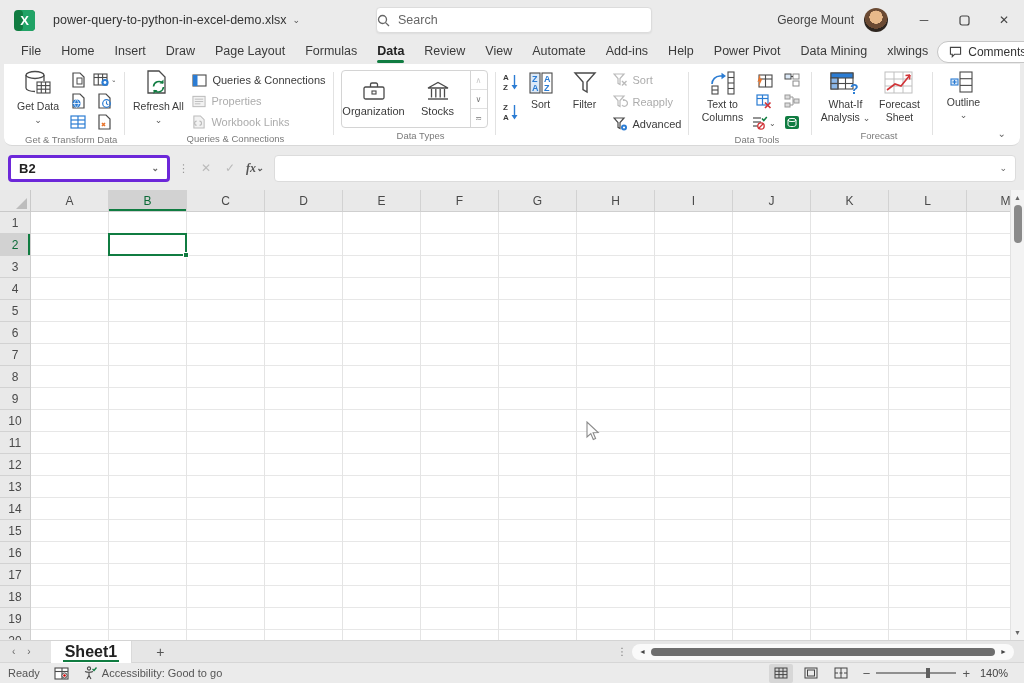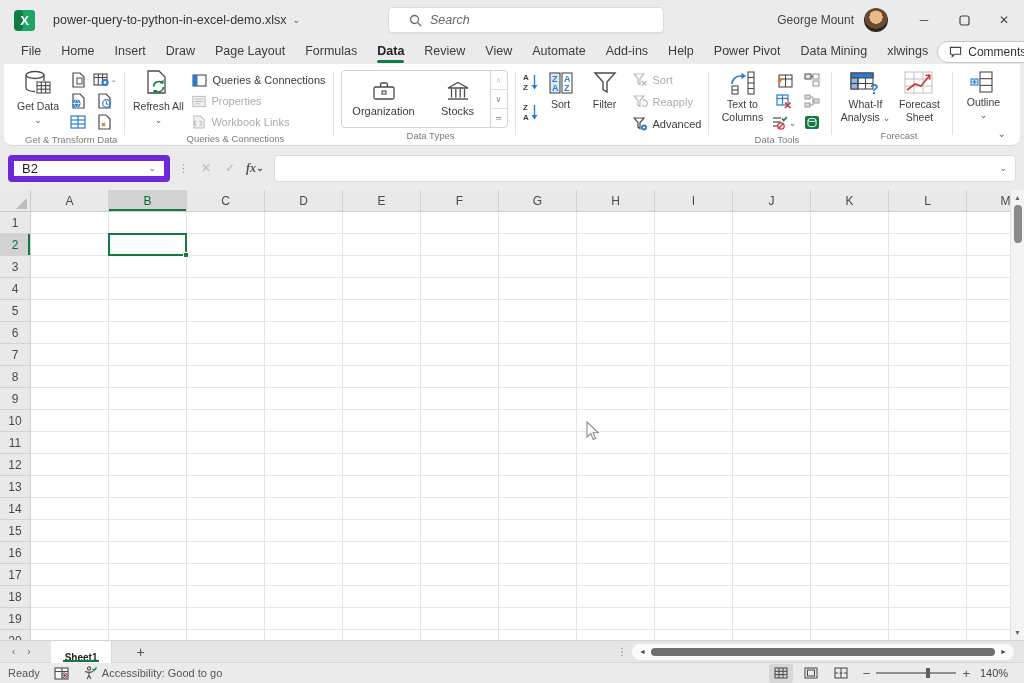--- a/index.html
+++ b/index.html
@@ -6,21 +6,21 @@
   html,body { width:1024px; height:683px; overflow:hidden; }
   body { font-family:"Liberation Sans", sans-serif; background:#ebebeb; color:#333; }
   .app { width:1024px; height:683px; display:flex; flex-direction:column; background:#ebebeb; position:relative; }
 
   
   .titlebar { height:40px; display:flex; align-items:center; background:#ebebeb; padding:0 0 0 14px; position:relative; }
   .xlogo { width:21px; height:21px; background:#107C41; border-radius:4px; color:#fff; font-weight:bold; font-size:13px; display:flex; align-items:center; justify-content:center; margin-right:18px; box-shadow:inset -12px 0 0 #21a366; }
   .xlogo span{ position:relative; z-index:1; }
   .doc-title { font-size:12.5px; color:#333; display:flex; align-items:center; gap:6px; }
   .chev { font-size:9px; color:#555; line-height:1; }
-  .searchbox { position:absolute; left:388px; top:7px; width:276px; height:26px; background:#fff; border:1px solid #dcdcdc; border-radius:4px; display:flex; align-items:center; padding-left:20px; gap:8px; box-shadow:0 1px 2px rgba(0,0,0,0.06);font-style:italic; }
+  .searchbox { position:absolute; left:376px; top:7px; width:276px; height:26px; background:#fff; border:1px solid #dcdcdc; border-radius:4px; display:flex; align-items:center; gap:8px; box-shadow:0 1px 2px rgba(0,0,0,0.06); }
   .searchbox .stext { font-size:12.5px; color:#666; }
   .tb-right { margin-left:auto; display:flex; align-items:center; height:40px; }
   .username { font-size:12px; color:#444; margin-right:10px; }
   .avatar { width:24px; height:24px; border-radius:50%; background:radial-gradient(circle at 50% 38%, #e8b98a 0 34%, #6b4a33 35% 60%, #2e2620 61%); margin-right:16px; }
   .winbtn { width:40px; height:40px; display:flex; align-items:center; justify-content:center; color:#444; font-size:12px; }
 
   
   .menubar { height:24px; display:flex; align-items:center; padding:0 8px 0 12px; background:#ebebeb; }
   .mtabs { display:flex; align-items:flex-start; gap:2px; }
   .mtab { font-size:12.5px; color:#3b3b3b; padding:3px 9px 5px; position:relative; cursor:default; white-space:nowrap; }
@@ -36,31 +36,31 @@
   .rgroup-label { font-size:9.5px; color:#7a7a7a; text-align:center; padding:2px 0 4px; white-space:nowrap;margin-left:13px; }
   .rdivider { width:1px; background:#e2e2e2; margin:4px 3px 10px; }
   .bigbtn { width:52px; display:flex; flex-direction:column; align-items:center; padding-top:2px; gap:2px; }
   .biglabel { font-size:10.5px; line-height:1.2; color:#3b3b3b; text-align:center; }
   .smallcol { display:flex; flex-direction:column; justify-content:flex-start; gap:3px; padding-top:3px; }
   .smallgrid { display:grid; grid-template-columns:24px 24px; grid-auto-rows:20px; gap:1px 2px; padding-top:2px; }
   .sicon { display:flex; align-items:center; justify-content:center; }
   .ttxt { display:flex; align-items:center; gap:5px; font-size:11px; color:#3b3b3b; white-space:nowrap; height:18px; }
   .ttxt.disabled { color:#acacac; }
   .gallery { border:1px solid #d4d4d4; border-radius:4px; display:flex; align-items:stretch; margin-top:2px; height:58px; }
-  .gal-item { width:64px; display:flex; flex-direction:column; align-items:center; justify-content:center; gap:4px; font-size:11px; color:#3b3b3b;margin-left:10px; }
+  .gal-item { width:64px; display:flex; flex-direction:column; align-items:center; justify-content:center; gap:4px; font-size:11px; color:#3b3b3b; }
   .gal-scroll { width:17px; border-left:1px solid #d4d4d4; display:flex; flex-direction:column; }
   .gal-scroll div { flex:1; display:flex; align-items:center; justify-content:center; font-size:8px; color:#777; }
   .gal-scroll div + div { border-top:1px solid #e0e0e0; }
   .gal-scroll .ga-up { color:#c9c9c9; }
   .ribbon-collapse { position:absolute; right:14px; bottom:6px; color:#666; font-size:10px; }
   .azbtn { display:flex; align-items:center; height:22px; }
 
   
   .formula-row { height:44px; display:flex; align-items:center; background:#ebebeb; padding:0 8px; gap:4px; }
-  .namebox { width:162px; height:27px; background:#fff; border:6px solid #6d28d9; border-radius:4px; display:flex; align-items:center; padding:0 8px; font-size:13px; color:#222; }
+  .namebox { width:162px; height:27px; background:#fff; border:3px solid #6d28d9; border-radius:4px; display:flex; align-items:center; padding:0 8px; font-size:13px; color:#222;font-weight:bold; }
   .namebox .chev { margin-left:auto; color:#666; }
   .fgrip { color:#999; font-size:11px; letter-spacing:-1px; padding:0 4px; }
   .fbtn { width:20px; text-align:center; font-size:12px; color:#bababa; }
   .fbtn.fx { color:#555; font-family:"Liberation Serif", serif; font-style:italic; font-weight:bold; width:auto; display:flex; align-items:center; gap:0; padding:0 2px; }
   .formulafield { flex:1; height:27px; background:#fff; border:1px solid #dcdcdc; border-radius:4px; margin-left:4px; display:flex; align-items:center; padding:0 8px; font-size:12px; color:#222; position:relative; }
   .formulafield .chev { position:absolute; right:8px; color:#666; }
 
   
   .grid-wrap { height:450px; position:relative; background:#fff; overflow:hidden; }
   .corner { position:absolute; left:0; top:0; width:31px; height:22px; background:#e9e9e9; border-right:1px solid #c9c9c9; border-bottom:1px solid #c9c9c9; }
@@ -78,21 +78,21 @@
   .fillhandle { position:absolute; right:-4px; bottom:-4px; width:6px; height:6px; background:#107C41; border:1px solid #fff; }
   .vscroll { position:absolute; right:0; top:0; bottom:0; width:14px; background:#f3f3f3; border-left:1px solid #e2e2e2; display:flex; flex-direction:column; align-items:center; }
   .vs-arrow { font-size:7px; color:#666; padding:4px 0; }
   .vs-thumb { width:8px; height:38px; background:#8a8a8a; border-radius:4px; }
   .vs-bottom { margin-top:auto; }
   .cursor-svg { position:absolute; left:586px; top:231px; z-index:50; pointer-events:none; }
 
   
   .tabbar { height:22px; background:#e6e6e6; border-top:1px solid #d4d4d4; display:flex; align-items:center; }
   .nav-arrow { color:#666; font-size:10px; padding:0 12px; }
-  .sheettab { height:22px; background:#fff; display:flex; align-items:flex-end; padding:0 14px; font-size:10px; font-weight:bold; color:#222; position:relative; border-right:1px solid #dadada; margin-left:8px; }
+  .sheettab { height:22px; background:#fff; display:flex; align-items:center; padding:0 14px; font-size:16px; font-weight:bold; color:#222; position:relative; border-right:1px solid #dadada; margin-left:8px; }
   .sheettab::after { content:""; position:absolute; left:12px; right:12px; bottom:1px; height:2px; background:#107C41; }
   .addsheet { color:#555; font-size:14px; padding:0 24px; }
   .hs-grip { margin-left:auto; color:#777; font-size:10px; letter-spacing:-1px; padding:0 6px; }
   .hscroll { width:382px; height:16px; background:#fafafa; border-radius:8px; display:flex; align-items:center; margin-right:10px; padding:0 4px; }
   .hs-arrow { font-size:7px; color:#444; padding:0 3px; }
   .hs-thumb { height:8px; background:#6e6e6e; border-radius:4px; flex:1; margin:0 2px; }
 
   
   .statusbar { height:21px; background:#ebebeb; border-top:1px solid #d6d6d6; display:flex; align-items:center; font-size:11px; color:#555; padding:0 8px; }
   .sb-left { display:flex; align-items:center; gap:14px; }

